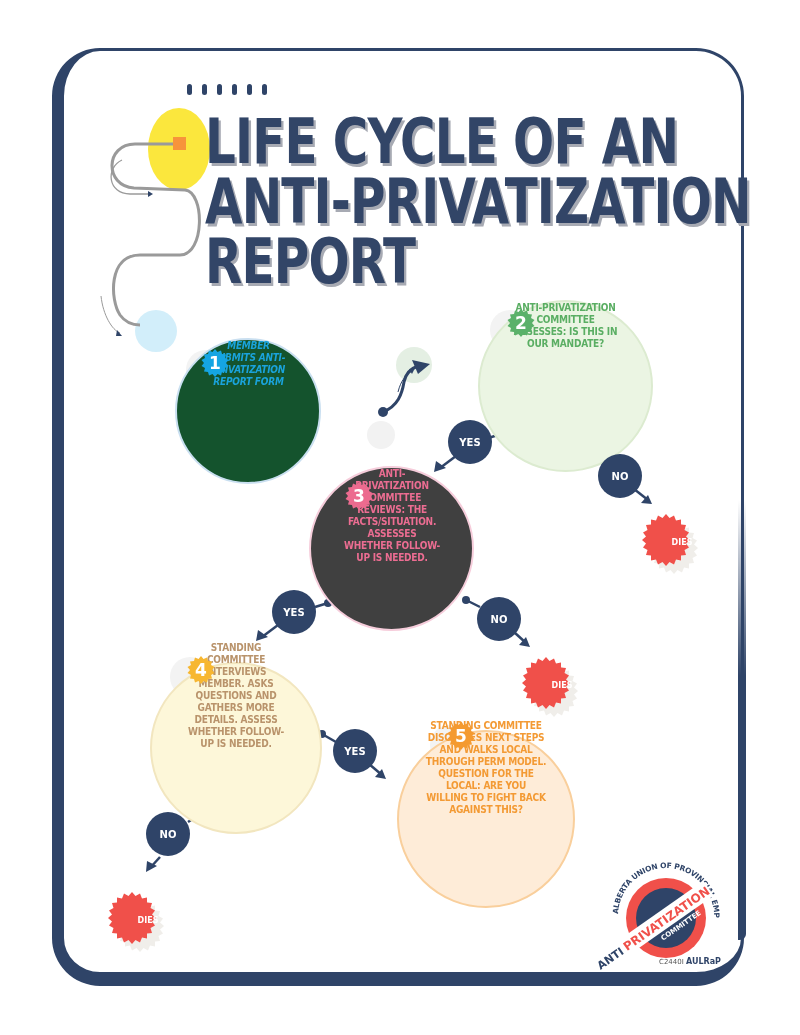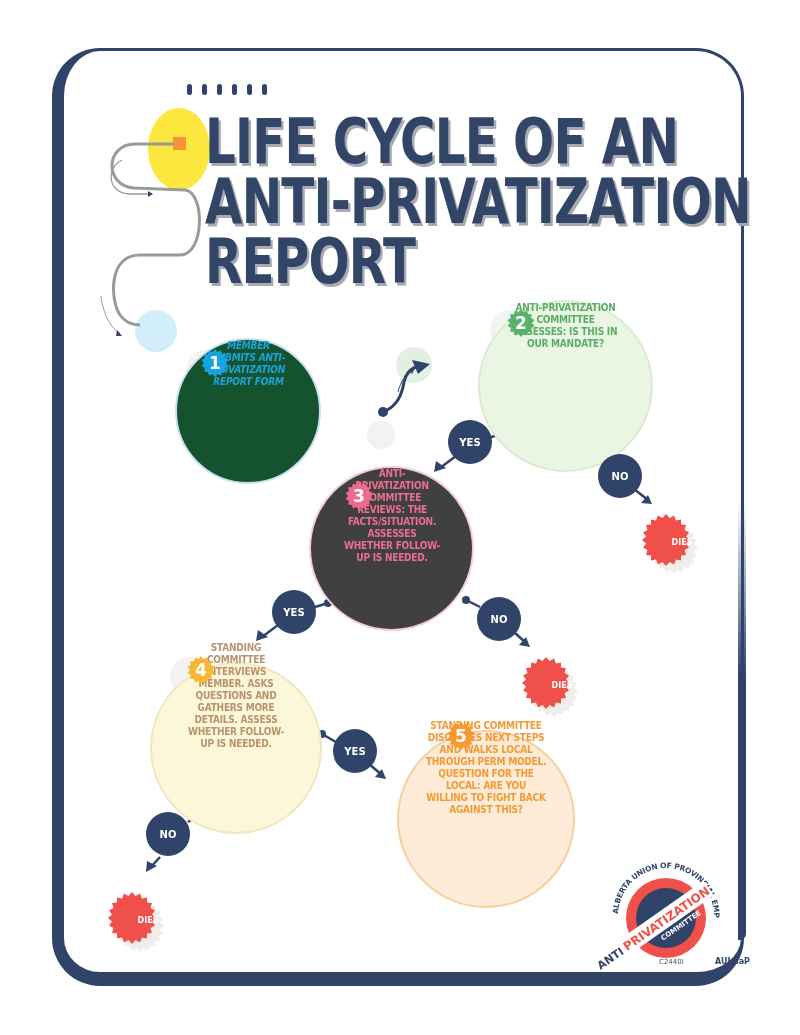--- a/index.html
+++ b/index.html
@@ -64,21 +64,20 @@
   svg.overlay { position: absolute; left: 0; top: 0; pointer-events: none; }
 
   .logo { position: absolute; left: 596px; top: 836px; width: 140px; height: 140px; }
   .footer-code {
     position: absolute; left: 659px; top: 958px; font-size: 7px; color: #555;
     font-family: "DejaVu Sans", sans-serif;
   }
   .footer-union {
     position: absolute; left: 686px; top: 957px; font-size: 8px; font-weight: bold; color: #2f4468;
     font-family: "DejaVu Sans", sans-serif;
-    margin-left: 29px;
   }
 </style>
 </head>
 <body>
 
 <div class="frame"></div>
 <div class="frame-right-thick"></div>
 
 <div class="ticks">
   <div class="tick"></div>

